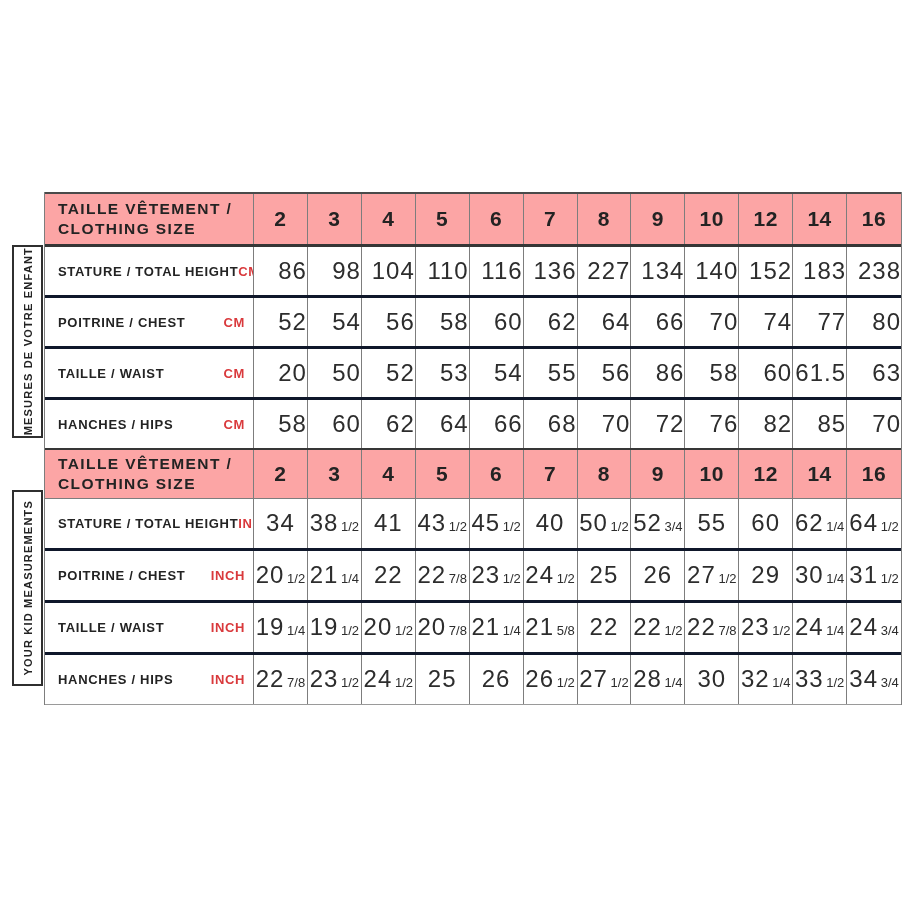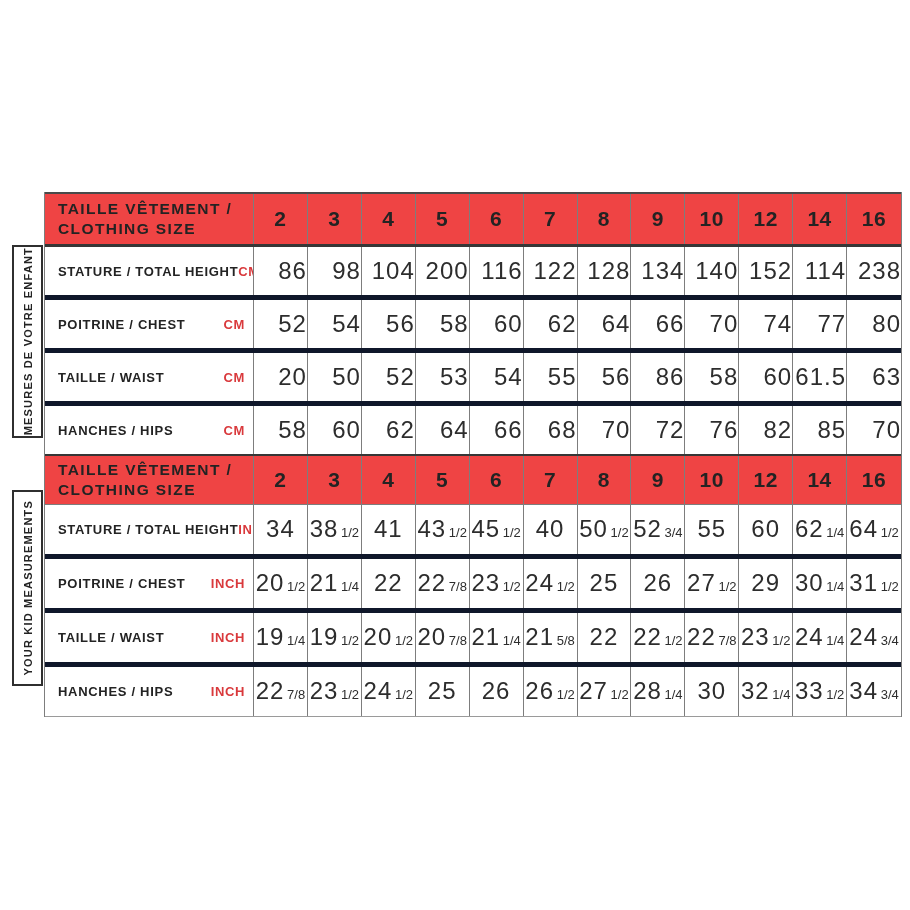--- a/index.html
+++ b/index.html
@@ -19,30 +19,30 @@
     border-left:1px solid #7d7d7d;border-right:1px solid #7d7d7d;}
   .section{width:100%;}
   .sec-cm{border-top:2px solid #4a4a4a;}
   .sec-inch{border-top:2px solid #363636;}
 
   .grid{display:grid;grid-template-columns:209px repeat(12,1fr);}
   .cell{box-sizing:border-box;border-right:1px solid #7d7d7d;overflow:hidden;}
   .cell:last-child{border-right:none;}
 
   
-  .hdr .cell{background:#ef4444;}
+  .hdr .cell{background:#fca5a5;}
   .sec-cm .hdr{height:50px;border-bottom:3px solid #363636;}
   .sec-inch .hdr{height:48px;border-bottom:1px solid #7d7d7d;}
   .hdr-label{display:flex;flex-direction:column;justify-content:center;padding-left:13px;}
   .hdr-title{font-size:15.5px;font-weight:700;letter-spacing:1.4px;line-height:1.28;}
   .hdr-size{text-align:center;font-weight:700;font-size:21px;letter-spacing:0.5px;
     display:flex;align-items:center;justify-content:center;}
 
   
-  .row{border-bottom:5px solid #0f172a;}
+  .row{border-bottom:3px solid #0f172a;}
   .sec-cm .row{height:48px;}
   .sec-inch .row{height:49px;}
   .sec-cm .row:last-child{border-bottom:none;}
   .sec-inch .row:last-child{border-bottom:1px solid #9a9a9a;}
   .row-label{display:flex;align-items:center;justify-content:space-between;
     padding:0 8px 0 13px;}
   .lbl{font-size:13px;font-weight:700;letter-spacing:0.7px;color:#232323;white-space:nowrap;}
   .unit{font-size:13px;font-weight:700;letter-spacing:0.6px;white-space:nowrap;}
   .num{text-align:center;font-size:24px;font-weight:400;letter-spacing:1px;color:#2d2d2d;}
   .sec-cm .num{line-height:47px;text-align:right;}
@@ -82,28 +82,28 @@
           <div class="cell hdr-size">16</div>
         </div>
         <div class="grid row">
           <div class="cell row-label">
             <span class="lbl">STATURE / TOTAL HEIGHT</span>
             <span class="unit" style="color: rgb(217, 57, 60);">CM</span>
           </div>
           <div class="cell num">86</div>
           <div class="cell num">98</div>
           <div class="cell num">104</div>
-          <div class="cell num">200</div>
+          <div class="cell num">110</div>
           <div class="cell num">116</div>
-          <div class="cell num">122</div>
-          <div class="cell num">128</div>
+          <div class="cell num">136</div>
+          <div class="cell num">227</div>
           <div class="cell num">134</div>
           <div class="cell num">140</div>
           <div class="cell num">152</div>
-          <div class="cell num">114</div>
+          <div class="cell num">183</div>
           <div class="cell num">238</div>
         </div>
         <div class="grid row">
           <div class="cell row-label">
             <span class="lbl">POITRINE / CHEST</span>
             <span class="unit" style="color: rgb(217, 57, 60);">CM</span>
           </div>
           <div class="cell num">52</div>
           <div class="cell num">54</div>
           <div class="cell num">56</div>

